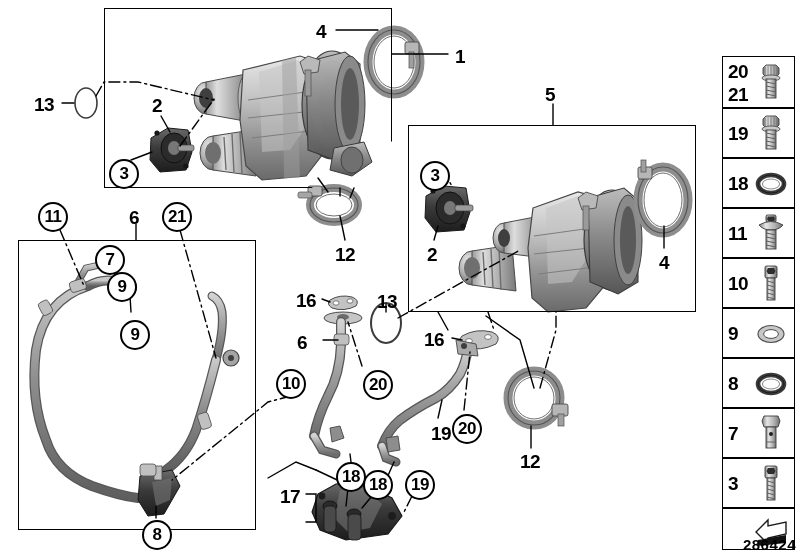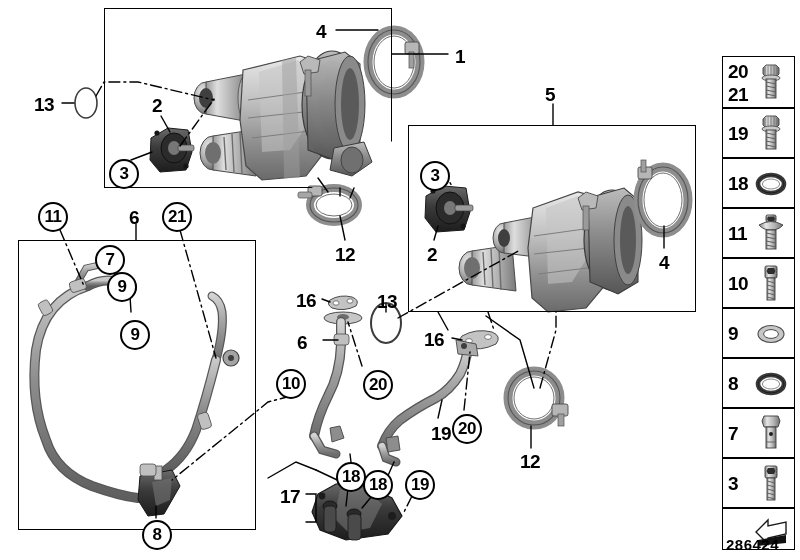--- a/index.html
+++ b/index.html
@@ -573,15 +573,15 @@
               </linearGradient>
             </defs>
             <g>
               <path d="M2 22 L14 10 L14 16 L32 12 L32 24 L14 28 L14 34 Z" fill="#ffffff" stroke="#1a1a1a" stroke-width="1.4"></path>
               <path d="M4 30 L32 25 L32 33 L4 36 Z" fill="#111111"></path>
             </g>
           </svg></div>
       </div>
     </div>
 
-  <div class="partno" style="left:726px;top:536px;width:70px;text-align:left;">286424</div>
+  <div class="partno" style="left:726px;top:536px;width:70px;text-align:right;">286424</div>
 
 </div>
 
 </body></html>

